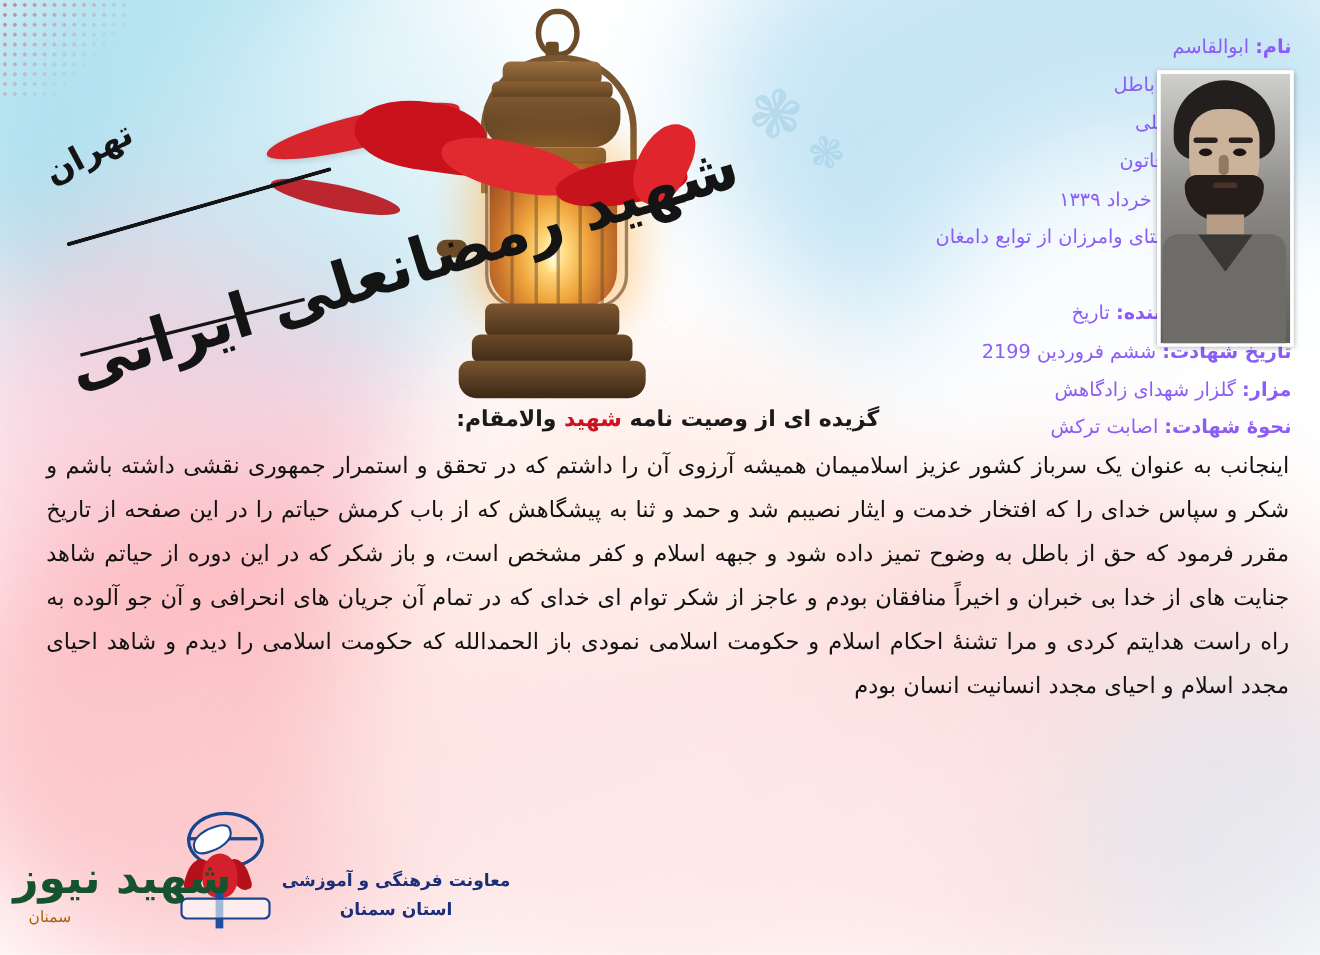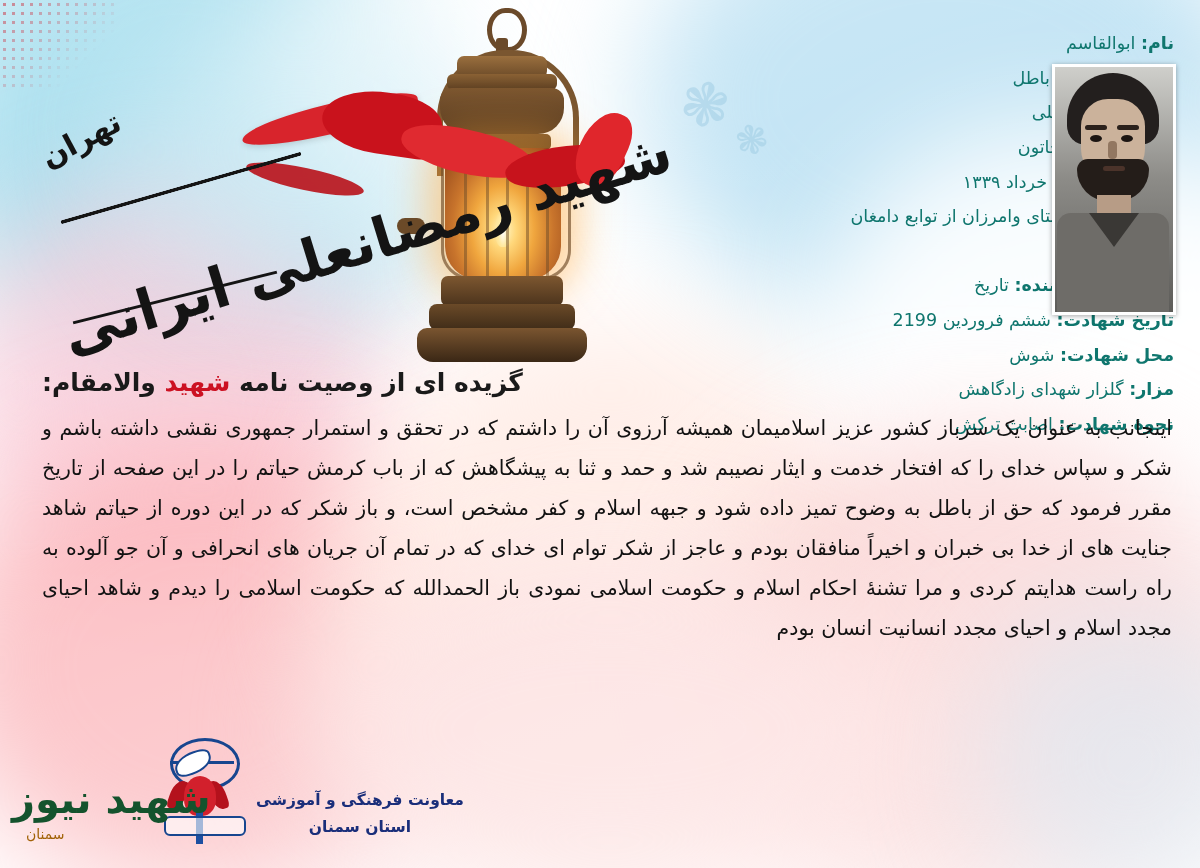--- a/index.html
+++ b/index.html
@@ -64,40 +64,40 @@
   #calligraphy{position:absolute;left:10px;top:60px;width:330px;height:330px;color:#141414;
      font-family:"DejaVu Sans","Liberation Sans",sans-serif;}
   #calligraphy .ln{position:absolute;white-space:nowrap;font-weight:bold;}
   #calligraphy .top{left:28px;top:62px;font-size:30px;transform:rotate(-28deg);letter-spacing:1px;}
   #calligraphy .mid{left:40px;top:150px;font-size:56px;transform:rotate(-17deg);}
   #calligraphy .stroke{position:absolute;left:46px;top:126px;width:250px;height:0;border-top:4px solid #141414;transform:rotate(-16deg);border-radius:4px;}
   #calligraphy .stroke2{position:absolute;left:60px;top:236px;width:210px;height:0;border-top:3px solid #141414;transform:rotate(-14deg);}
 
   
   #info{position:absolute;right:26px;top:26px;width:430px;text-align:right;direction:rtl;}
-  #info .row{font-size:17.5px;color:#0f766e;line-height:1.98;white-space:nowrap;}
+  #info .row{font-size:17.5px;color:#8b5cf6;line-height:1.98;white-space:nowrap;}
   #info .row b{font-weight:bold;}
   #photo-frame{position:absolute;right:24px;top:64px;width:118px;height:245px;background:#fff;border:3px solid #fff;box-shadow:0 1px 5px rgba(0,0,0,.35);overflow:hidden;}
   #photo-inner{position:absolute;inset:0;background:linear-gradient(180deg,#cfcfcb,#8d8c88 45%,#5d5c59);}
   .pf-hair{position:absolute;left:12px;top:6px;width:92px;height:72px;background:#231f1e;border-radius:48px 48px 20px 20px;}
   .pf-face{position:absolute;left:26px;top:32px;width:64px;height:82px;background:#cbb29b;border-radius:32px 32px 38px 38px;}
   .pf-brow{position:absolute;width:22px;height:5px;background:#2b211c;border-radius:3px;top:58px;}
   .pf-brow.l{left:30px;} .pf-brow.r{left:62px;}
   .pf-eye{position:absolute;width:12px;height:7px;background:#1c1512;border-radius:50%;top:68px;}
   .pf-eye.l{left:35px;} .pf-eye.r{left:66px;}
   .pf-nose{position:absolute;left:53px;top:74px;width:9px;height:18px;background:rgba(90,60,40,.5);border-radius:4px;}
   .pf-beard{position:absolute;left:22px;top:92px;width:72px;height:42px;background:#241d19;border-radius:14px 14px 40px 40px;}
   .pf-mouth{position:absolute;left:48px;top:99px;width:22px;height:5px;background:#4b332a;border-radius:3px;}
   .pf-neck{position:absolute;left:42px;top:128px;width:34px;height:26px;background:#b79c86;}
   .pf-shirt{position:absolute;left:2px;top:146px;width:112px;height:100px;background:#6e6c68;border-radius:14px 14px 0 0;}
   .pf-collar{position:absolute;left:34px;top:146px;width:50px;height:34px;background:#3a3835;transform:rotate(0deg);clip-path:polygon(0 0,100% 0,50% 100%);}
 
   
   #will{position:absolute;right:28px;top:368px;width:1130px;direction:rtl;text-align:justify;}
-  #will-title{font-size:25px;font-weight:bold;color:#1a1a1a;margin-bottom:12px;text-align:left;}
+  #will-title{font-size:20px;font-weight:bold;color:#1a1a1a;margin-bottom:12px;text-align:center;}
   #will-title .red{color:#cc1122;}
   #will-body{font-size:20.5px;line-height:1.95;color:#121212;text-align:justify;text-align-last:right;letter-spacing:.3px;}
 
   
   #logo{position:absolute;left:150px;bottom:22px;width:110px;height:110px;}
   #logo .globe2{position:absolute;left:20px;top:2px;width:64px;height:46px;border:3px solid #17468f;border-radius:50%;}
   #logo .globe2:before{content:"";position:absolute;left:-3px;top:20px;width:64px;height:0;border-top:3px solid #17468f;}
   #logo .dove{position:absolute;left:24px;top:16px;width:34px;height:18px;background:#fff;border:2px solid #17468f;border-radius:60% 30% 60% 30%;transform:rotate(-18deg);}
   #logo .tulip{position:absolute;left:34px;top:40px;width:32px;height:40px;background:#d2202c;border-radius:50% 50% 42% 42%;}
   #logo .tulip:after{content:"";position:absolute;left:12px;top:34px;width:7px;height:34px;background:#1c4fa1;}
@@ -176,21 +176,20 @@
 <div id="info">
   <div class="row"><b>نام:</b> <span>ابوالقاسم</span></div>
   <div class="row"><b>نام خانوادگی:</b> <span>باطل</span></div>
   <div class="row"><b>نام پدر:</b> <span>محمدعلی</span></div>
   <div class="row"><b>نام مادر:</b> <span>منورخاتون</span></div>
   <div class="row"><b>تاریخ تولد:</b> <span>یکم خرداد ۱۳۳۹</span></div>
   <div class="row"><b>محل تولد:</b> <span>روستای وامرزان از توابع دامغان</span></div>
   <div class="row"><b>تحصیلات:</b> <span>دیپلم</span></div>
   <div class="row"><b>ارگان اعزام کننده:</b> <span>تاریخ</span></div>
   <div class="row"><b>تاریخ شهادت:</b> <span>ششم فروردین 2199</span></div>
-  <div class="row"><b>محل شهادت:</b> <span>شوش</span></div>
   <div class="row"><b>مزار:</b> <span>گلزار شهدای زادگاهش</span></div>
   <div class="row"><b>نحوهٔ شهادت:</b> <span>اصابت ترکش</span></div>
 </div>
 
 <div id="photo-frame">
   <div id="photo-inner">
     <div class="pf-hair"></div>
     <div class="pf-face"></div>
     <div class="pf-brow l"></div>
       <div class="pf-brow r"></div>

